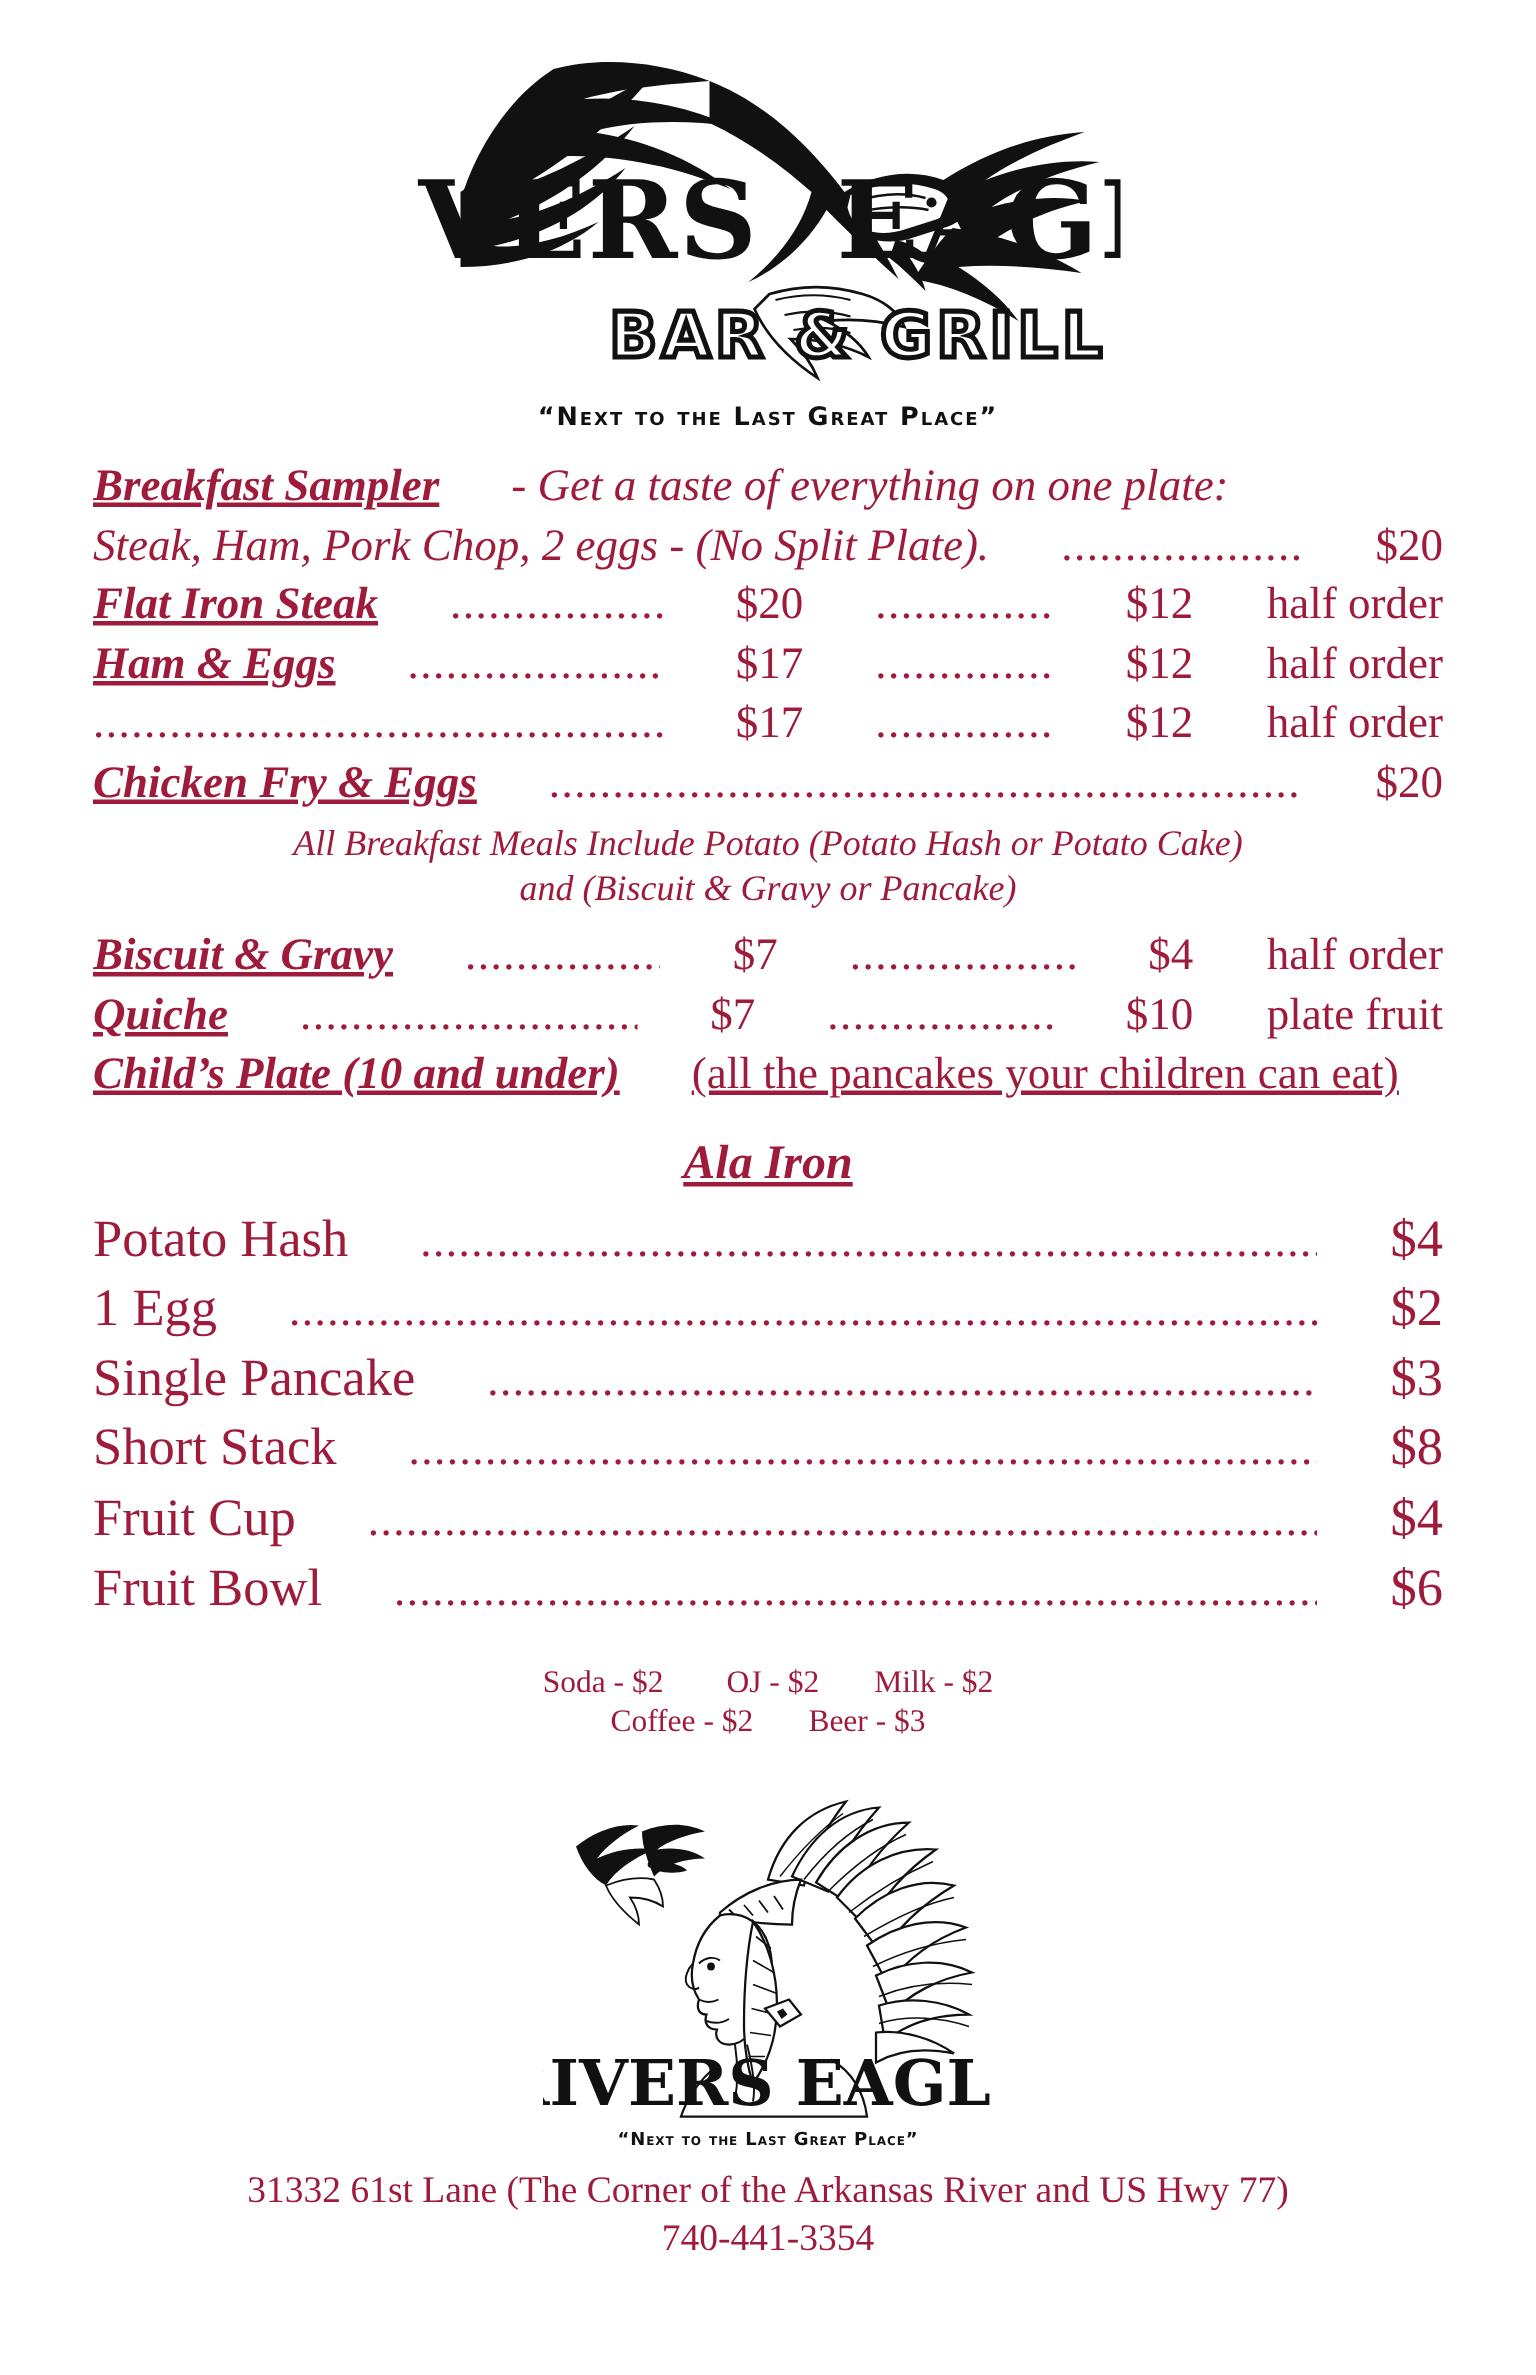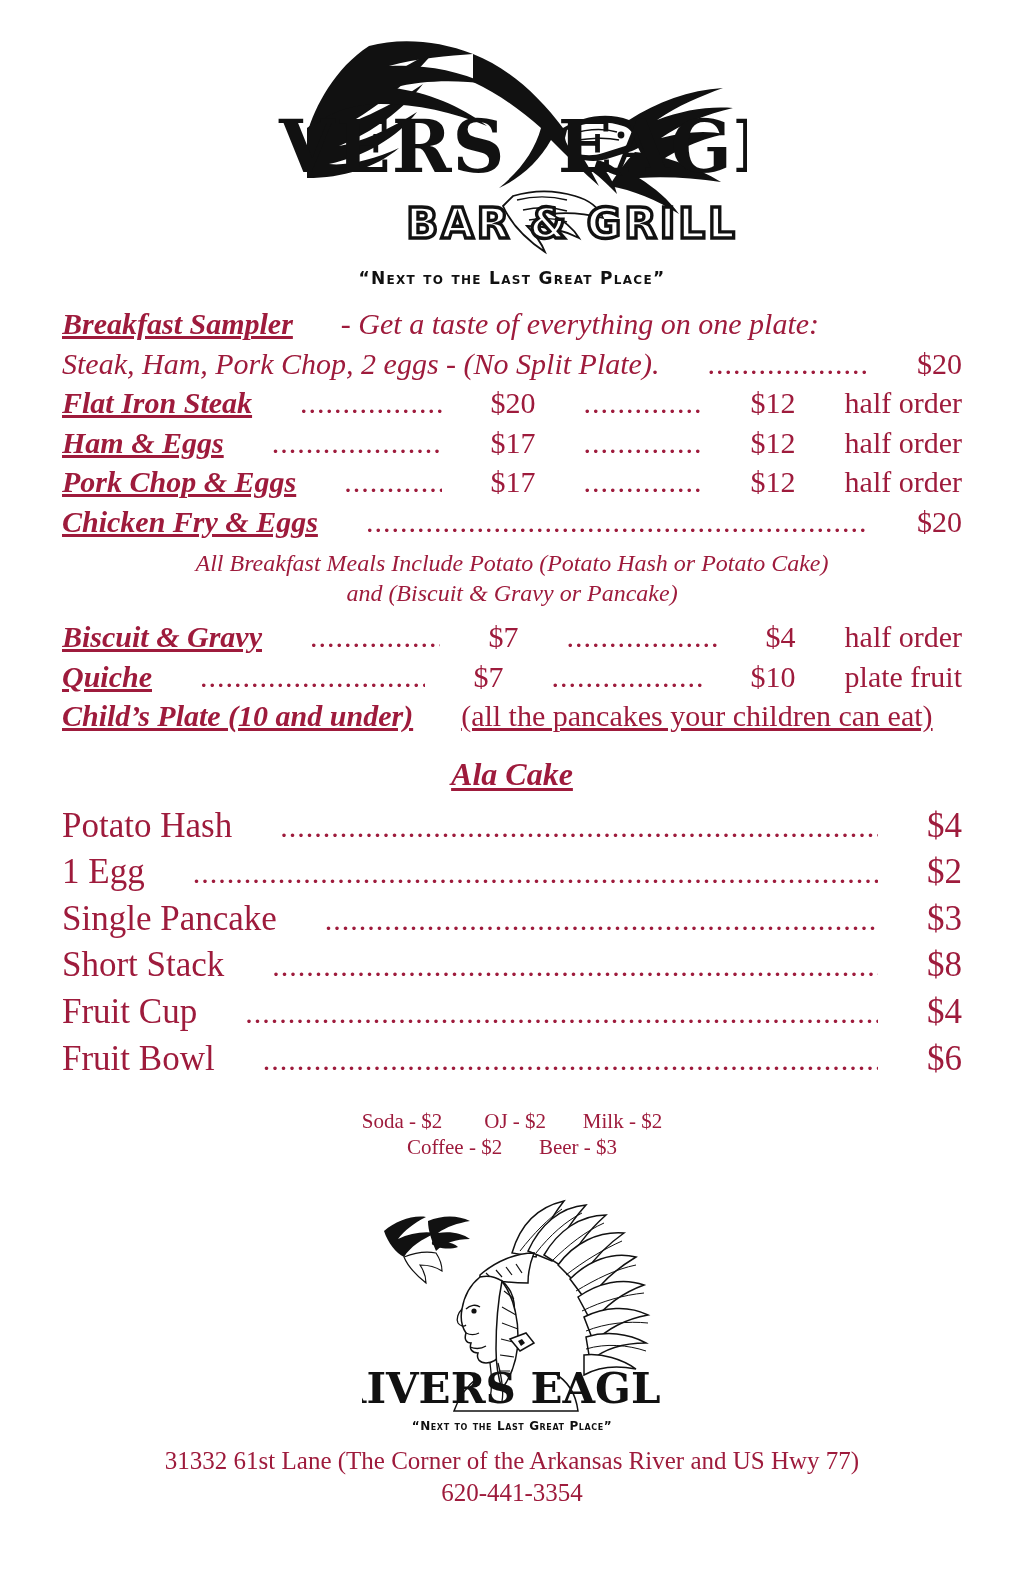--- a/index.html
+++ b/index.html
@@ -254,21 +254,20 @@
     <div class="row">
       <span class="nm">Ham &amp; Eggs</span>
       <span class="dots"></span>
       <span class="price">$17</span>
       <span class="dots mid"></span>
       <span class="price">$12</span>
       <span class="price-tail"> half order</span>
     </div>
 
     <div class="row">
-      <span class="nm">Pork Chop &amp; Eggs</span>
       <span class="dots"></span>
       <span class="price">$17</span>
       <span class="dots mid"></span>
       <span class="price">$12</span>
       <span class="price-tail"> half order</span>
     </div>
 
     <div class="row">
       <span class="nm">Chicken Fry &amp; Eggs</span>
       <span class="dots"></span>
@@ -298,21 +297,21 @@
       <span class="price-tail"> plate fruit</span>
     </div>
 
     <div class="row">
       <span class="nm">Child’s Plate (10 and under)</span>
       <span class="desc-ul"> (all the pancakes your children can eat)</span>
       <span class="dots"></span>
       <span class="price">$6</span>
     </div>
 
-    <div class="section-title">Ala Cake</div>
+    <div class="section-title">Ala Iron</div>
 
     <div class="alacart">
       <div class="row">
         <span class="nm-plain">Potato Hash</span>
         <span class="dots"></span>
         <span class="price">$4</span>
       </div>
       <div class="row">
         <span class="nm-plain">1 Egg</span>
         <span class="dots"></span>
@@ -402,16 +401,16 @@
         </g>
 
         <text x="150" y="212" text-anchor="middle" font-family="DejaVu Serif, serif" font-weight="bold" font-size="42" fill="#111">RIVERS EAGLE</text>
       </svg>
     </div>
     <div class="logo-bottom-tagline">“Next to the Last Great Place”</div>
   </div>
 
   <div class="footer">
     <span class="addr">31332 61st Lane (The Corner of the Arkansas River and US Hwy 77)</span>
-    <span class="phone">620-441-3354</span>
+    <span class="phone">740-441-3354</span>
   </div>
 
 </div>
 
 </body></html>

